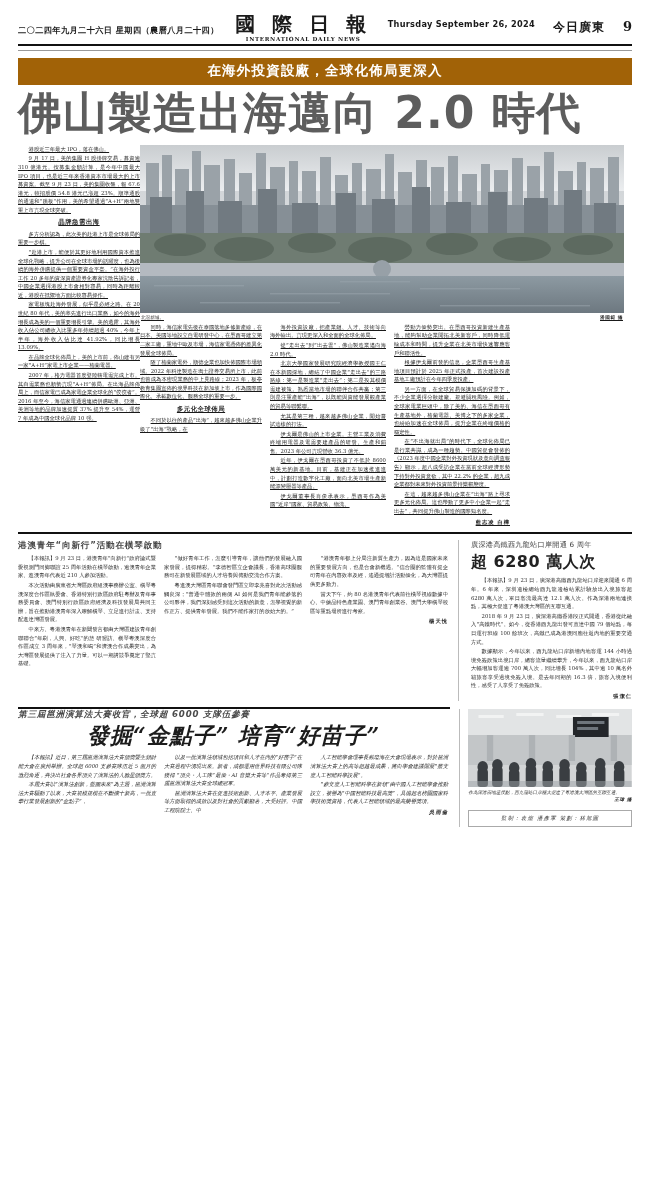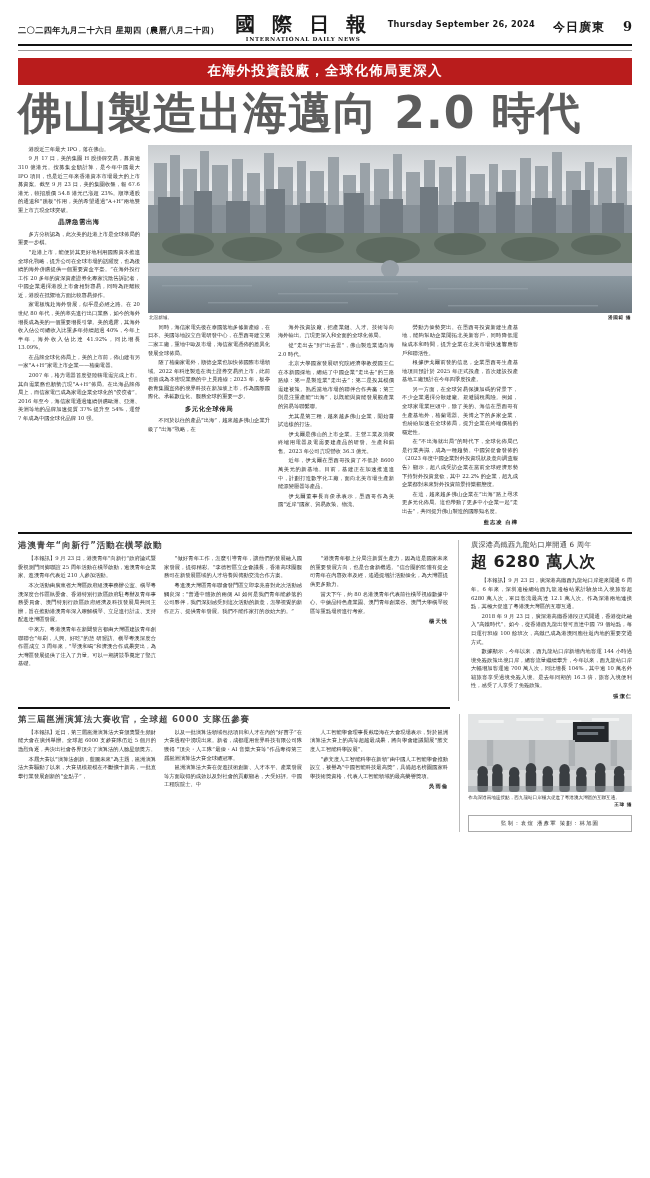--- a/index.html
+++ b/index.html
@@ -18,21 +18,21 @@
               font-family:"DejaVu Serif","Liberation Serif",serif;}
   .mh-right{display:flex;align-items:flex-start;gap:18px;padding-bottom:6px;white-space:nowrap;}
   .mh-eng{font-size:8.2px;font-weight:bold;letter-spacing:.3px;
           font-family:"DejaVu Sans","Liberation Sans",sans-serif;}
   .mh-sec{font-size:12px;font-weight:bold;letter-spacing:1px;}
   .mh-pg{font-size:13px;font-weight:bold;}
   .rule-thick{height:2.4px;background:#111;margin-top:2px;}
   .rule-thin{height:.8px;background:#999;margin-top:4px;}
 
   
-  .kicker-bar{background:#b91c1c;color:#fff;text-align:center;font-size:13.5px;
+  .kicker-bar{background:#a16207;color:#fff;text-align:center;font-size:13.5px;
               font-weight:bold;letter-spacing:1.2px;padding:4px 0 5px;margin-top:7px;
               font-family:"DejaVu Sans","Liberation Sans",sans-serif;}
   .headline-main{text-align:left;font-size:44px;font-weight:bold;letter-spacing:1px;
                  line-height:1.06;color:#5d5d5d;margin:5px 0 8px;
                  font-family:"DejaVu Sans","Liberation Sans",sans-serif;}
 
   
   .cols{display:flex;gap:8px;}
   .col{font-size:5.3px;line-height:1.62;text-align:justify;text-justify:inter-ideograph;
        color:#2a2a2a;}
@@ -60,21 +60,21 @@
                 font-family:"DejaVu Sans","Liberation Sans",sans-serif;}
   .headline-2{text-align:center;font-size:20.5px;font-weight:bold;letter-spacing:.5px;
               line-height:1.12;color:#222;margin:1px 0 6px;}
   .side-kicker{font-size:7.2px;color:#444;letter-spacing:.2px;margin-bottom:2px;
                font-family:"DejaVu Sans","Liberation Sans",sans-serif;}
   .side-headline{font-size:16px;font-weight:bold;line-height:1.2;letter-spacing:.5px;
                  color:#222;margin-bottom:5px;
                  font-family:"DejaVu Sans","Liberation Sans",sans-serif;}
 
   
-  .bottom{display:flex;gap:10px;margin-top:5px;}
+  .bottom{display:flex;gap:10px;font-style:italic;}
   .bot-left{width:432px;}
   .bot-right{width:164px;border-left:.8px solid #bbb;padding-left:8px;}
   .headline-3{text-align:center;font-size:22px;font-weight:bold;letter-spacing:1px;
               line-height:1.12;color:#1c1c1c;margin:2px 0 6px;}
   .thumb{width:100%;height:78px;display:block;}
   .thumb-cap{font-size:4.6px;line-height:1.6;color:#333;margin-top:2px;text-align:justify;}
   .thumb-credit{float:right;font-weight:bold;letter-spacing:.6px;}
   .footer-credits{border:.8px solid #aaa;text-align:center;font-size:5.4px;
                   letter-spacing:1.2px;padding:4px 0;margin-top:7px;color:#333;}
 </style>
@@ -94,21 +94,21 @@
       <span class="mh-sec">今日廣東</span>
       <span class="mh-pg">9</span>
     </div>
   </div>
   <div class="rule-thick"></div>
   <div class="rule-thin"></div>
 
   <div class="kicker-bar">在海外投資設廠，全球化佈局更深入</div>
   <div class="headline-main">佛山製造出海邁向 2.0 時代</div>
 
-  <div style="display:flex;gap:8px;">
+  <div style="display:flex;text-decoration:underline;">
     <div style="width:122px;">
       <div class="col">
         <p>港股近三年最大 IPO，落在佛山。</p>
         <p>9 月 17 日，美的集團 H 股掛牌交易，募資逾 310 億港元。按募集金額計算，是今年中國最大 IPO 項目，也是近三年來香港資本市場最大的上市募資案。截至 9 月 23 日，美的集團收盤，報 67.6 港元，較招股價 54.8 港元已漲超 23%。順準通股的通道和“跳板”作用，美的希望通過“A+H”兩地雙重上市實現全球突破。</p>
         <div class="subhead">品牌急需出海</div>
         <p>多方分析認為，此次美的赴港上市是全球佈局的重要一步棋。</p>
         <p>“赴港上市，能便於其更好地利用國際資本推進全球化戰略，提升公司在全球市場的話躍度，也為後續的海外併購提供一個重要資金平臺。”在海外投行工作 20 多年的資深資產證券化專家沈陰告訴記者，中國企業選擇港股上市會相對容易，同時為距離較近，港股在抵禦地方面比較容易操作。</p>
         <p>家電板塊赴海外發展，似乎是必經之路。在 20 世紀 80 年代，美的率先進行出口業務，如今的海外增長成為美的一個重要增長引擎。美的透露，其海外收入佔公司總收入比重多年持續超過 40%，今年上半年，海外收入佔比達 41.92%，同比增長 13.09%。</p>
         <p>在品牌全球化佈局上，美的上市前，佈山建有另一家“A+H”家電上市企業——格蘭電器。</p>
         <p>2007 年，格力電器首度登陸轄電需完成上市。其白需業務也順勢實現“A+H”佈局。在出海品牌佈局上，而信家電已成為家電企業全球化的“佼佼者”。2016 年至今，海信家電通過連續併購歐洲、亞洲、美洲等地的品牌加速提質 37% 提升至 54%，運營 7 年成為中國全球化品牌 10 强。</p>
@@ -274,20 +274,21 @@
         <div class="byline">張潔仁</div>
       </div>
     </div>
   </div>
 
   <div class="sep-heavy" style="width:432px;"></div>
 
   <div class="bottom">
     <div class="bot-left">
       <div class="kicker-plain">第三屆邕洲演算法大賽收官，全球超 6000 支隊伍參賽</div>
+      <div class="headline-3">發掘“金點子”  培育“好苗子”</div>
       <div class="cols">
         <div class="col" style="width:138px;">
           <p>【本報訊】近日，第三屆邕洲演算法大賽頒獎暨生頻財能大會在廣州舉辦。全球超 6000 支參賽隊伍近 5 個月的激烈角逐，共決出社會各界頂尖了演算法的人臉星頒獎方。</p>
           <p>本屆大賽以“演算法創新，藍圖未來”為主題，邕洲演算法大賽驅動了以來，大賽規模規模在不斷擴十新高，一批直攀行業發展創新的“金點子”，</p>
         </div>
         <div class="col" style="width:138px;">
           <p>以及一批演算法領域包括項目和人才在內的“好苗子”在大賽過程中湧現出來。新者，成都運用世界科技有限公司隊獲得 “頂尖・人工隊”最優・AI 音樂大賽等”作品奪得第三届邕洲演算法大賽全球總冠軍。</p>
           <p>邕洲演算法大賽在促進技術創新、人才本平、產業發展等方面取得的成效以及對社會的貢獻顯著，大受好評。中國工程院院士、中</p>
         </div>
         <div class="col" style="width:138px;">

